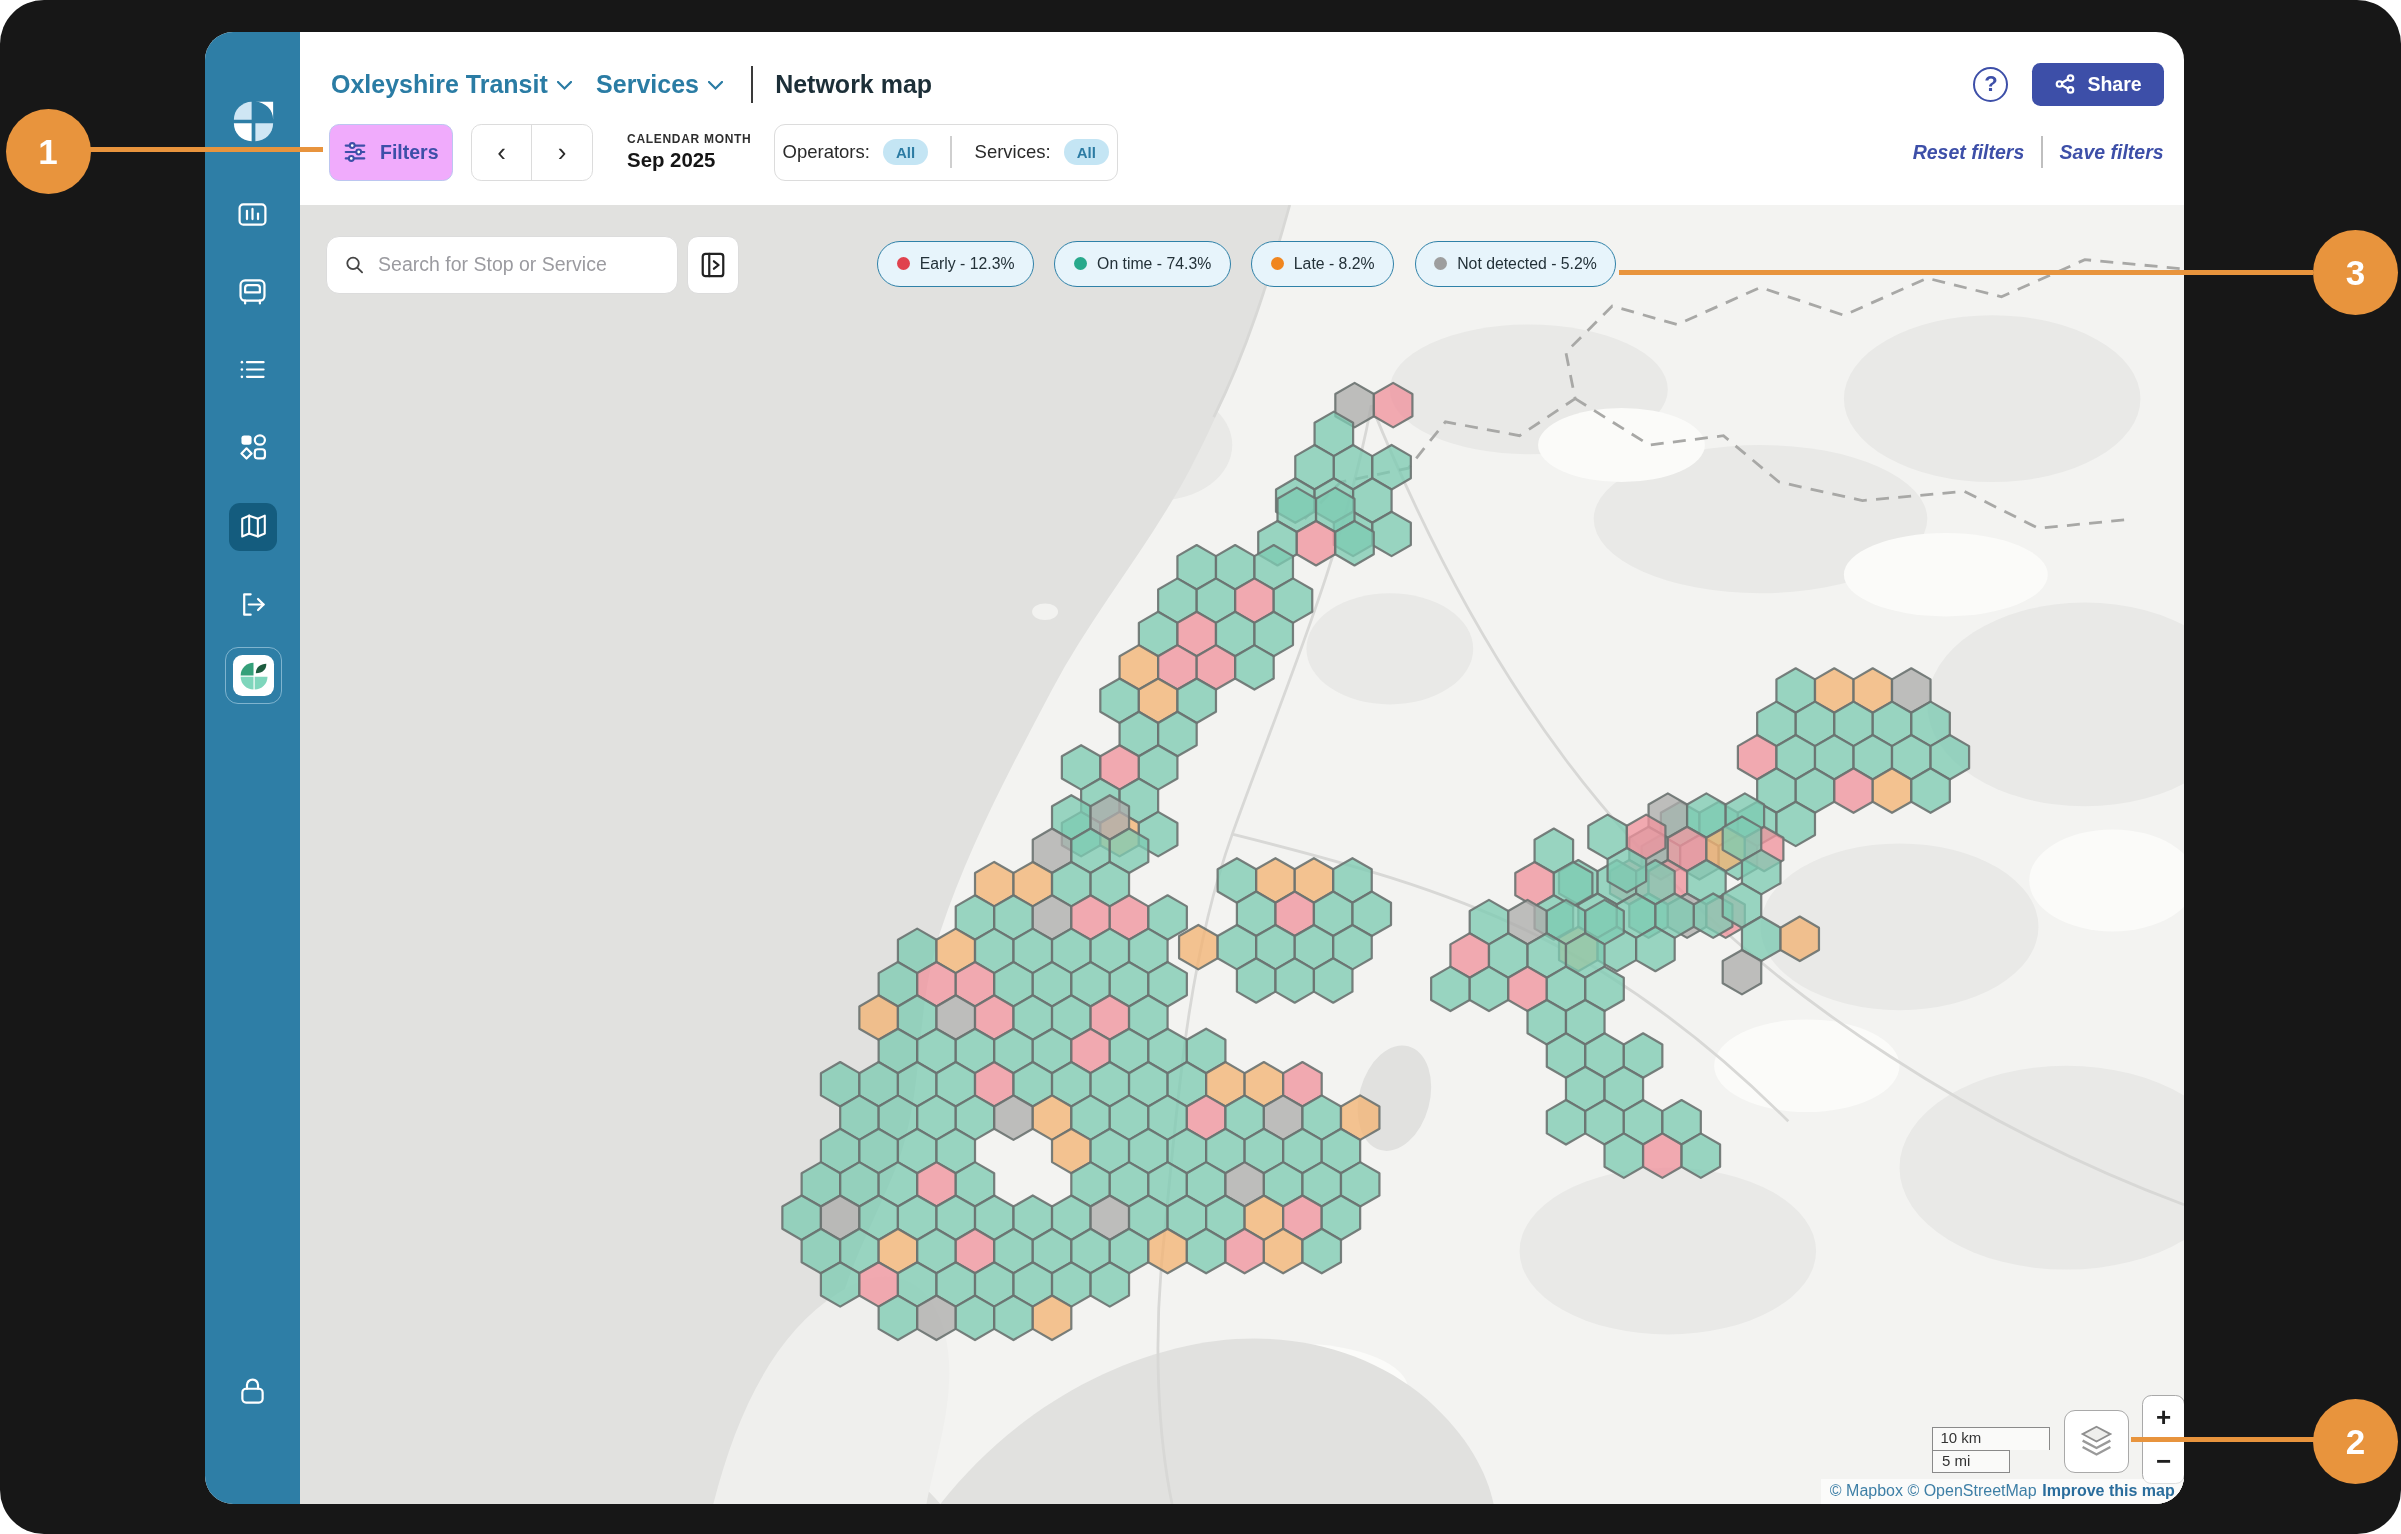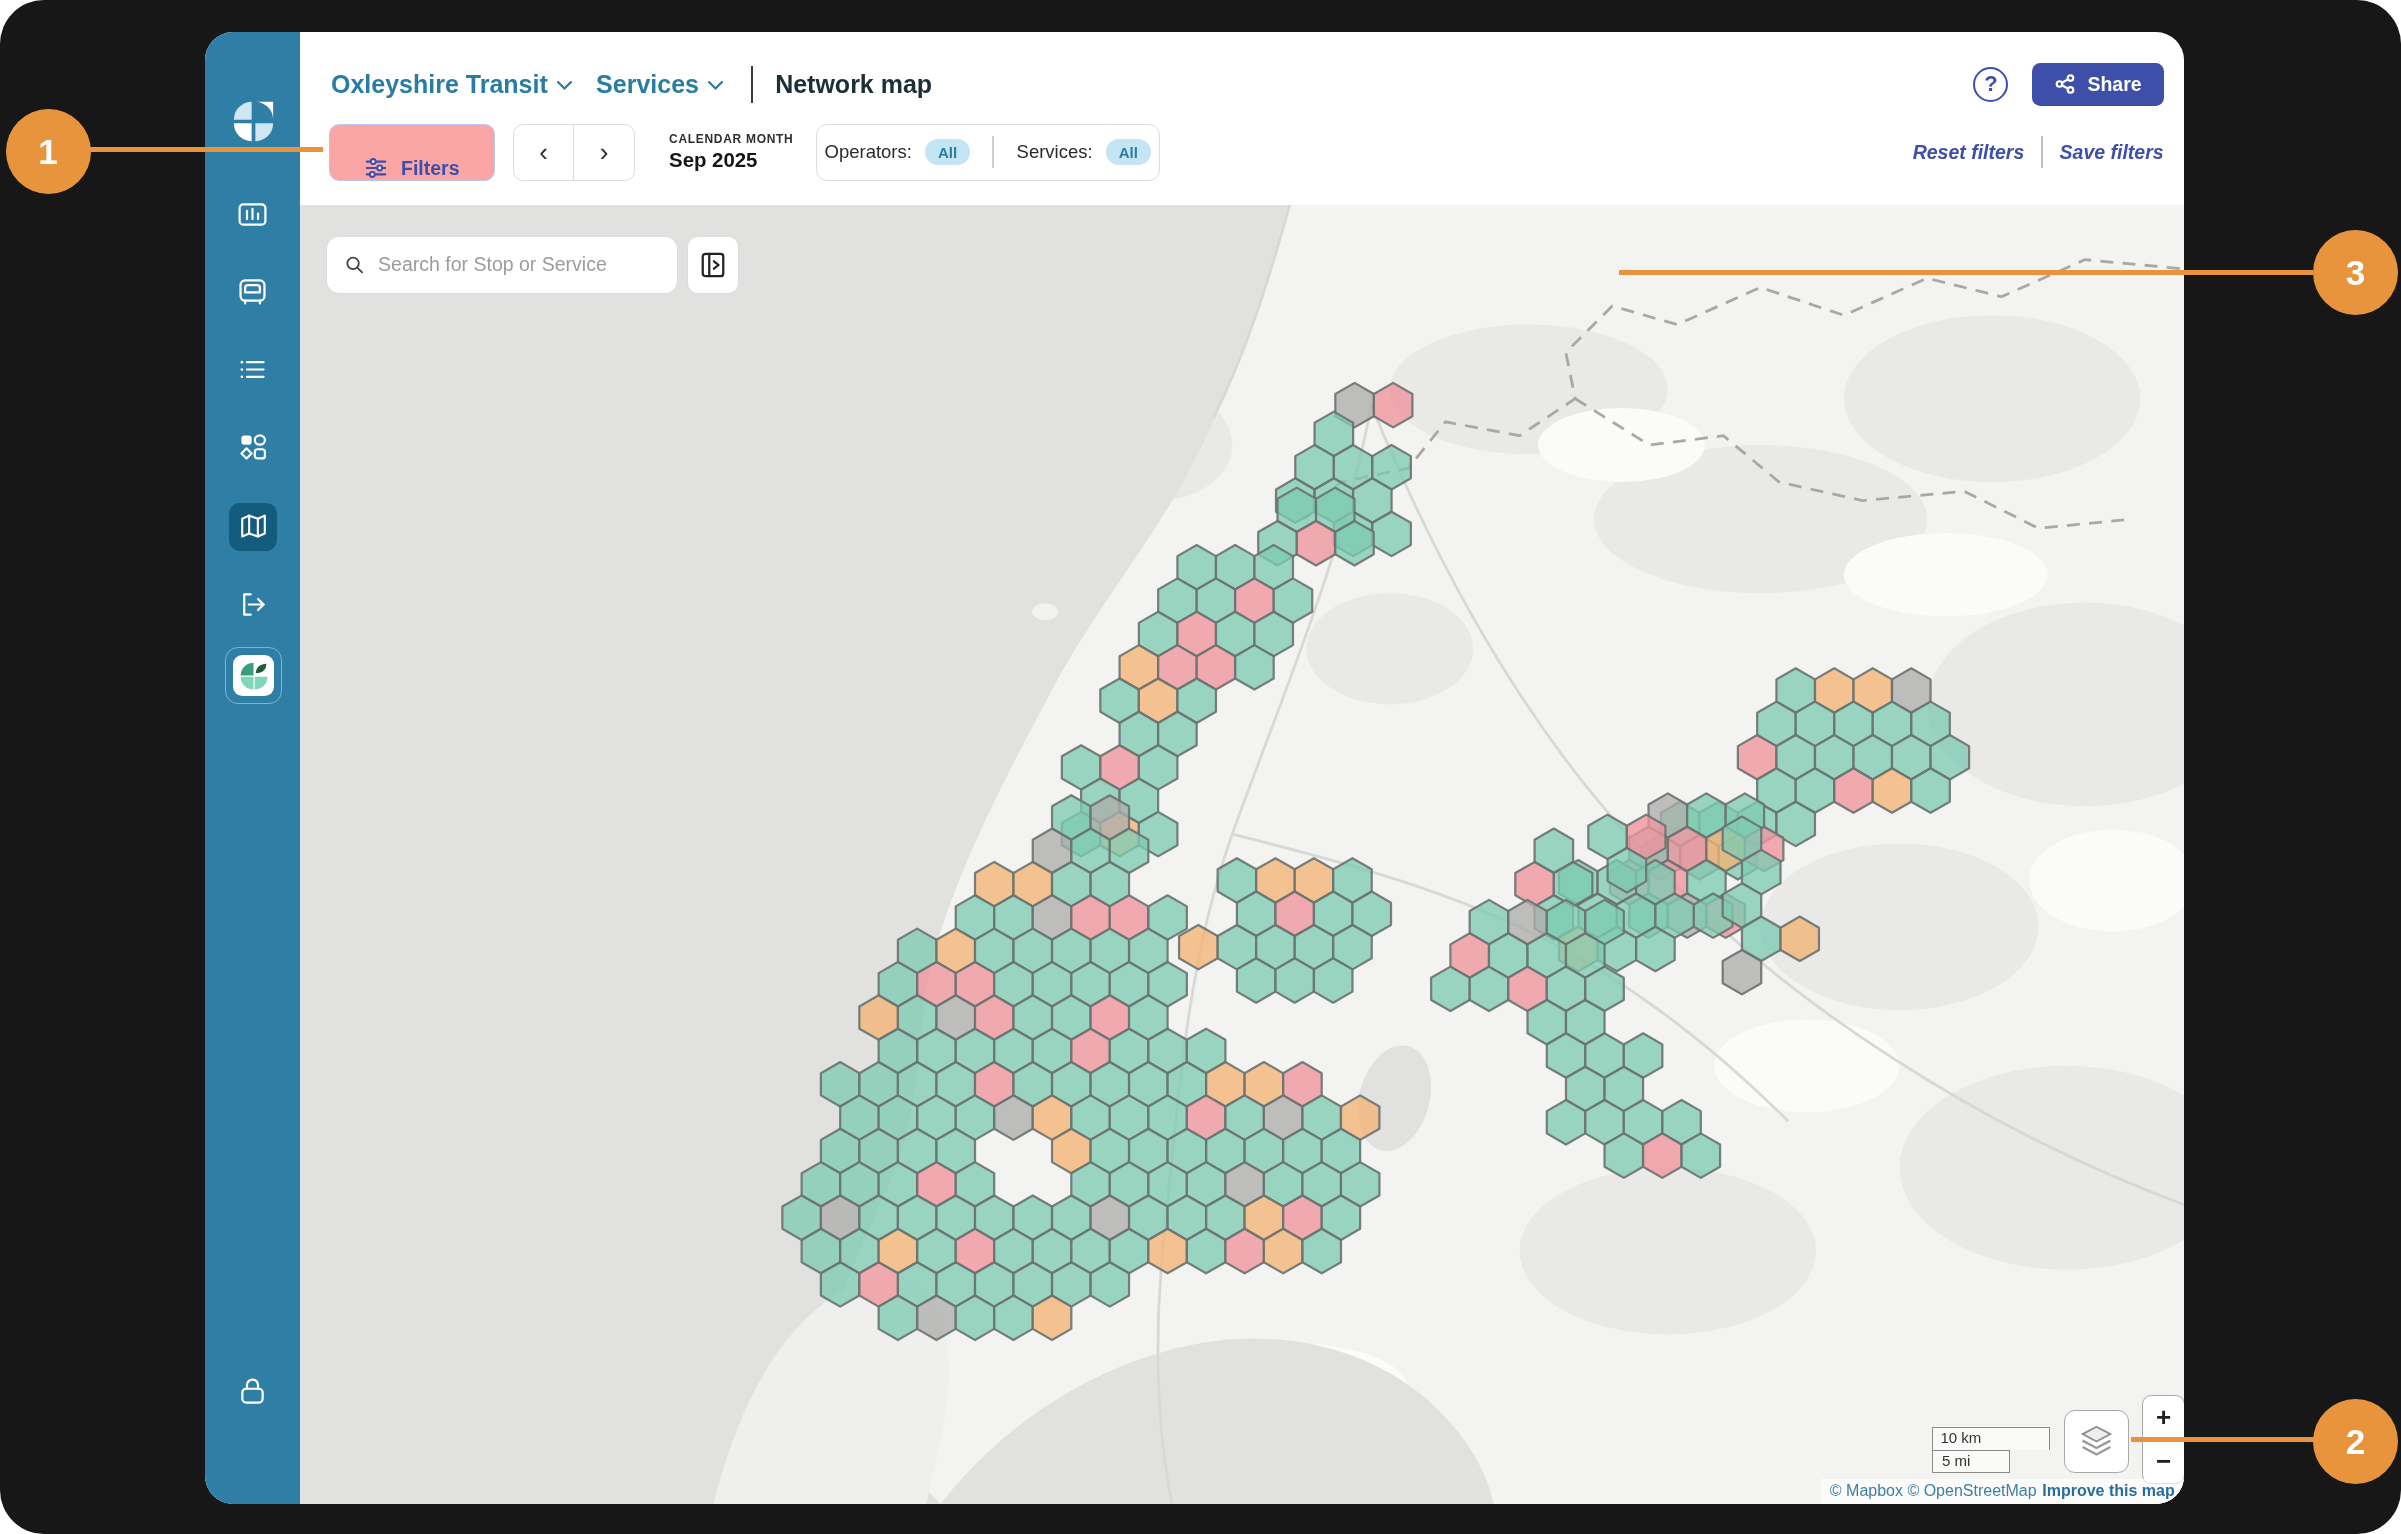--- a/index.html
+++ b/index.html
@@ -25,21 +25,21 @@
   .crumb { font-size:25px; font-weight:700; color:#2a7ca4; display:flex; align-items:center; gap:9.3px; cursor:pointer; }
   .crumb + .crumb { margin-left:24px; }
   .chev-down { width:15px; height:9.3px; margin-top:3.7px; }
   .v-div { width:1.9px; height:37px; background:#3a3a3a; margin:0 22px 0 28px; }
   .page-title { font-size:25px; font-weight:700; color:#1c2f38; }
   .row1-actions { margin-left:auto; display:flex; align-items:center; gap:24px; }
   .help-btn { width:35px; height:35px; border-radius:50%; border:2.8px solid #3d4fa8; color:#3d4fa8; font-size:22px; font-weight:700; display:flex; align-items:center; justify-content:center; background:#fff; cursor:pointer; }
   .share-btn { height:43px; padding:0 22px; background:#3d4fa8; border-radius:8.3px; color:#fff; font-size:19.5px; font-weight:600; display:flex; align-items:center; gap:11px; cursor:pointer; border:none; }
 
   .row2 { position:absolute; left:124px; top:91px; right:20.4px; height:59px; display:flex; align-items:center; }
-  .filters-btn { height:57px; padding:0 34px; background:#fca5a5; border:1.9px solid #bcc6f0; border-radius:10.2px; display:flex; align-items:flex-end; gap:13px; color:#3d4fa8; font-size:19.5px; font-weight:600; cursor:pointer; }
+  .filters-btn { height:57px; padding:0 13px; background:#f0abfc; border:1.9px solid #bcc6f0; border-radius:10.2px; display:flex; align-items:center; gap:13px; color:#3d4fa8; font-size:19.5px; font-weight:600; cursor:pointer; }
   .pager { height:57px; margin-left:18.5px; border:1.9px solid #dcdcdc; border-radius:10.2px; display:flex; overflow:hidden; background:#fff; }
   .pager-cell { width:60px; display:flex; align-items:center; justify-content:center; font-size:26px; color:#2b2b2b; cursor:pointer; }
   .pager-cell:first-child { border-right:1.9px solid #dcdcdc; }
   .cal { margin-left:34px; display:flex; flex-direction:column; justify-content:center; gap:3.7px; }
   .cal-label { font-size:12px; font-weight:700; letter-spacing:0.7px; color:#2e2e2e; }
   .cal-value { font-size:20.4px; font-weight:700; color:#151515; }
   .scope-pill { height:57px; margin-left:22px; border:1.9px solid #dcdcdc; border-radius:11px; background:#fff; display:flex; align-items:center; padding:0 8px; gap:13px; font-size:18.5px; color:#2a2a2a; }
   .all-badge { background:#c4e5f4; color:#2b7ba3; font-size:15px; font-weight:700; border-radius:13px; padding:4.6px 13px; cursor:pointer; }
   .scope-div { width:1.9px; height:31.5px; background:#cfcfcf; margin:0 9.3px; }
   .link-group { margin-left:auto; display:flex; align-items:center; gap:16.7px;font-style:italic; }
@@ -585,20 +585,38 @@
         <input type="text" placeholder="Search for Stop or Service" style="">
       </div>
       <div class="panel-btn">
         <svg width="28" height="30" viewBox="0 0 30 32">
           <rect x="4" y="4" width="22" height="24" rx="3" class="icon-dark"></rect>
           <line x1="11" y1="4" x2="11" y2="28" class="icon-dark"></line>
           <path d="M16 12 L21 16 L16 20" class="icon-dark"></path>
         </svg>
       </div>
 
+      <div class="legend">
+        <div class="legend-pill">
+          <span class="dot" style="background: rgb(224, 66, 78);"></span>
+          <span>Early - 12.3%</span>
+        </div>
+        <div class="legend-pill">
+          <span class="dot" style="background: rgb(40, 169, 140);"></span>
+          <span>On time - 74.3%</span>
+        </div>
+        <div class="legend-pill">
+          <span class="dot" style="background: rgb(240, 134, 31);"></span>
+          <span>Late - 8.2%</span>
+        </div>
+        <div class="legend-pill">
+          <span class="dot" style="background: rgb(158, 158, 158);"></span>
+          <span>Not detected - 5.2%</span>
+        </div>
+      </div>
 
       <div class="scale">
         <div class="scale-row scale-km">10 km</div>
         <div class="scale-row scale-mi">5 mi</div>
       </div>
       <div class="layers-btn">
         <svg width="39" height="37" viewBox="0 0 42 40">
           <path d="M21 4 L36 12 L21 20 L6 12 Z" fill="#eeeeec" stroke="#8f8f8f" stroke-width="2"></path>
           <path d="M6 19 L21 27 L36 19" fill="none" stroke="#9a9a9a" stroke-width="2.6"></path>
           <path d="M6 26 L21 34 L36 26" fill="none" stroke="#9a9a9a" stroke-width="2.6"></path>

